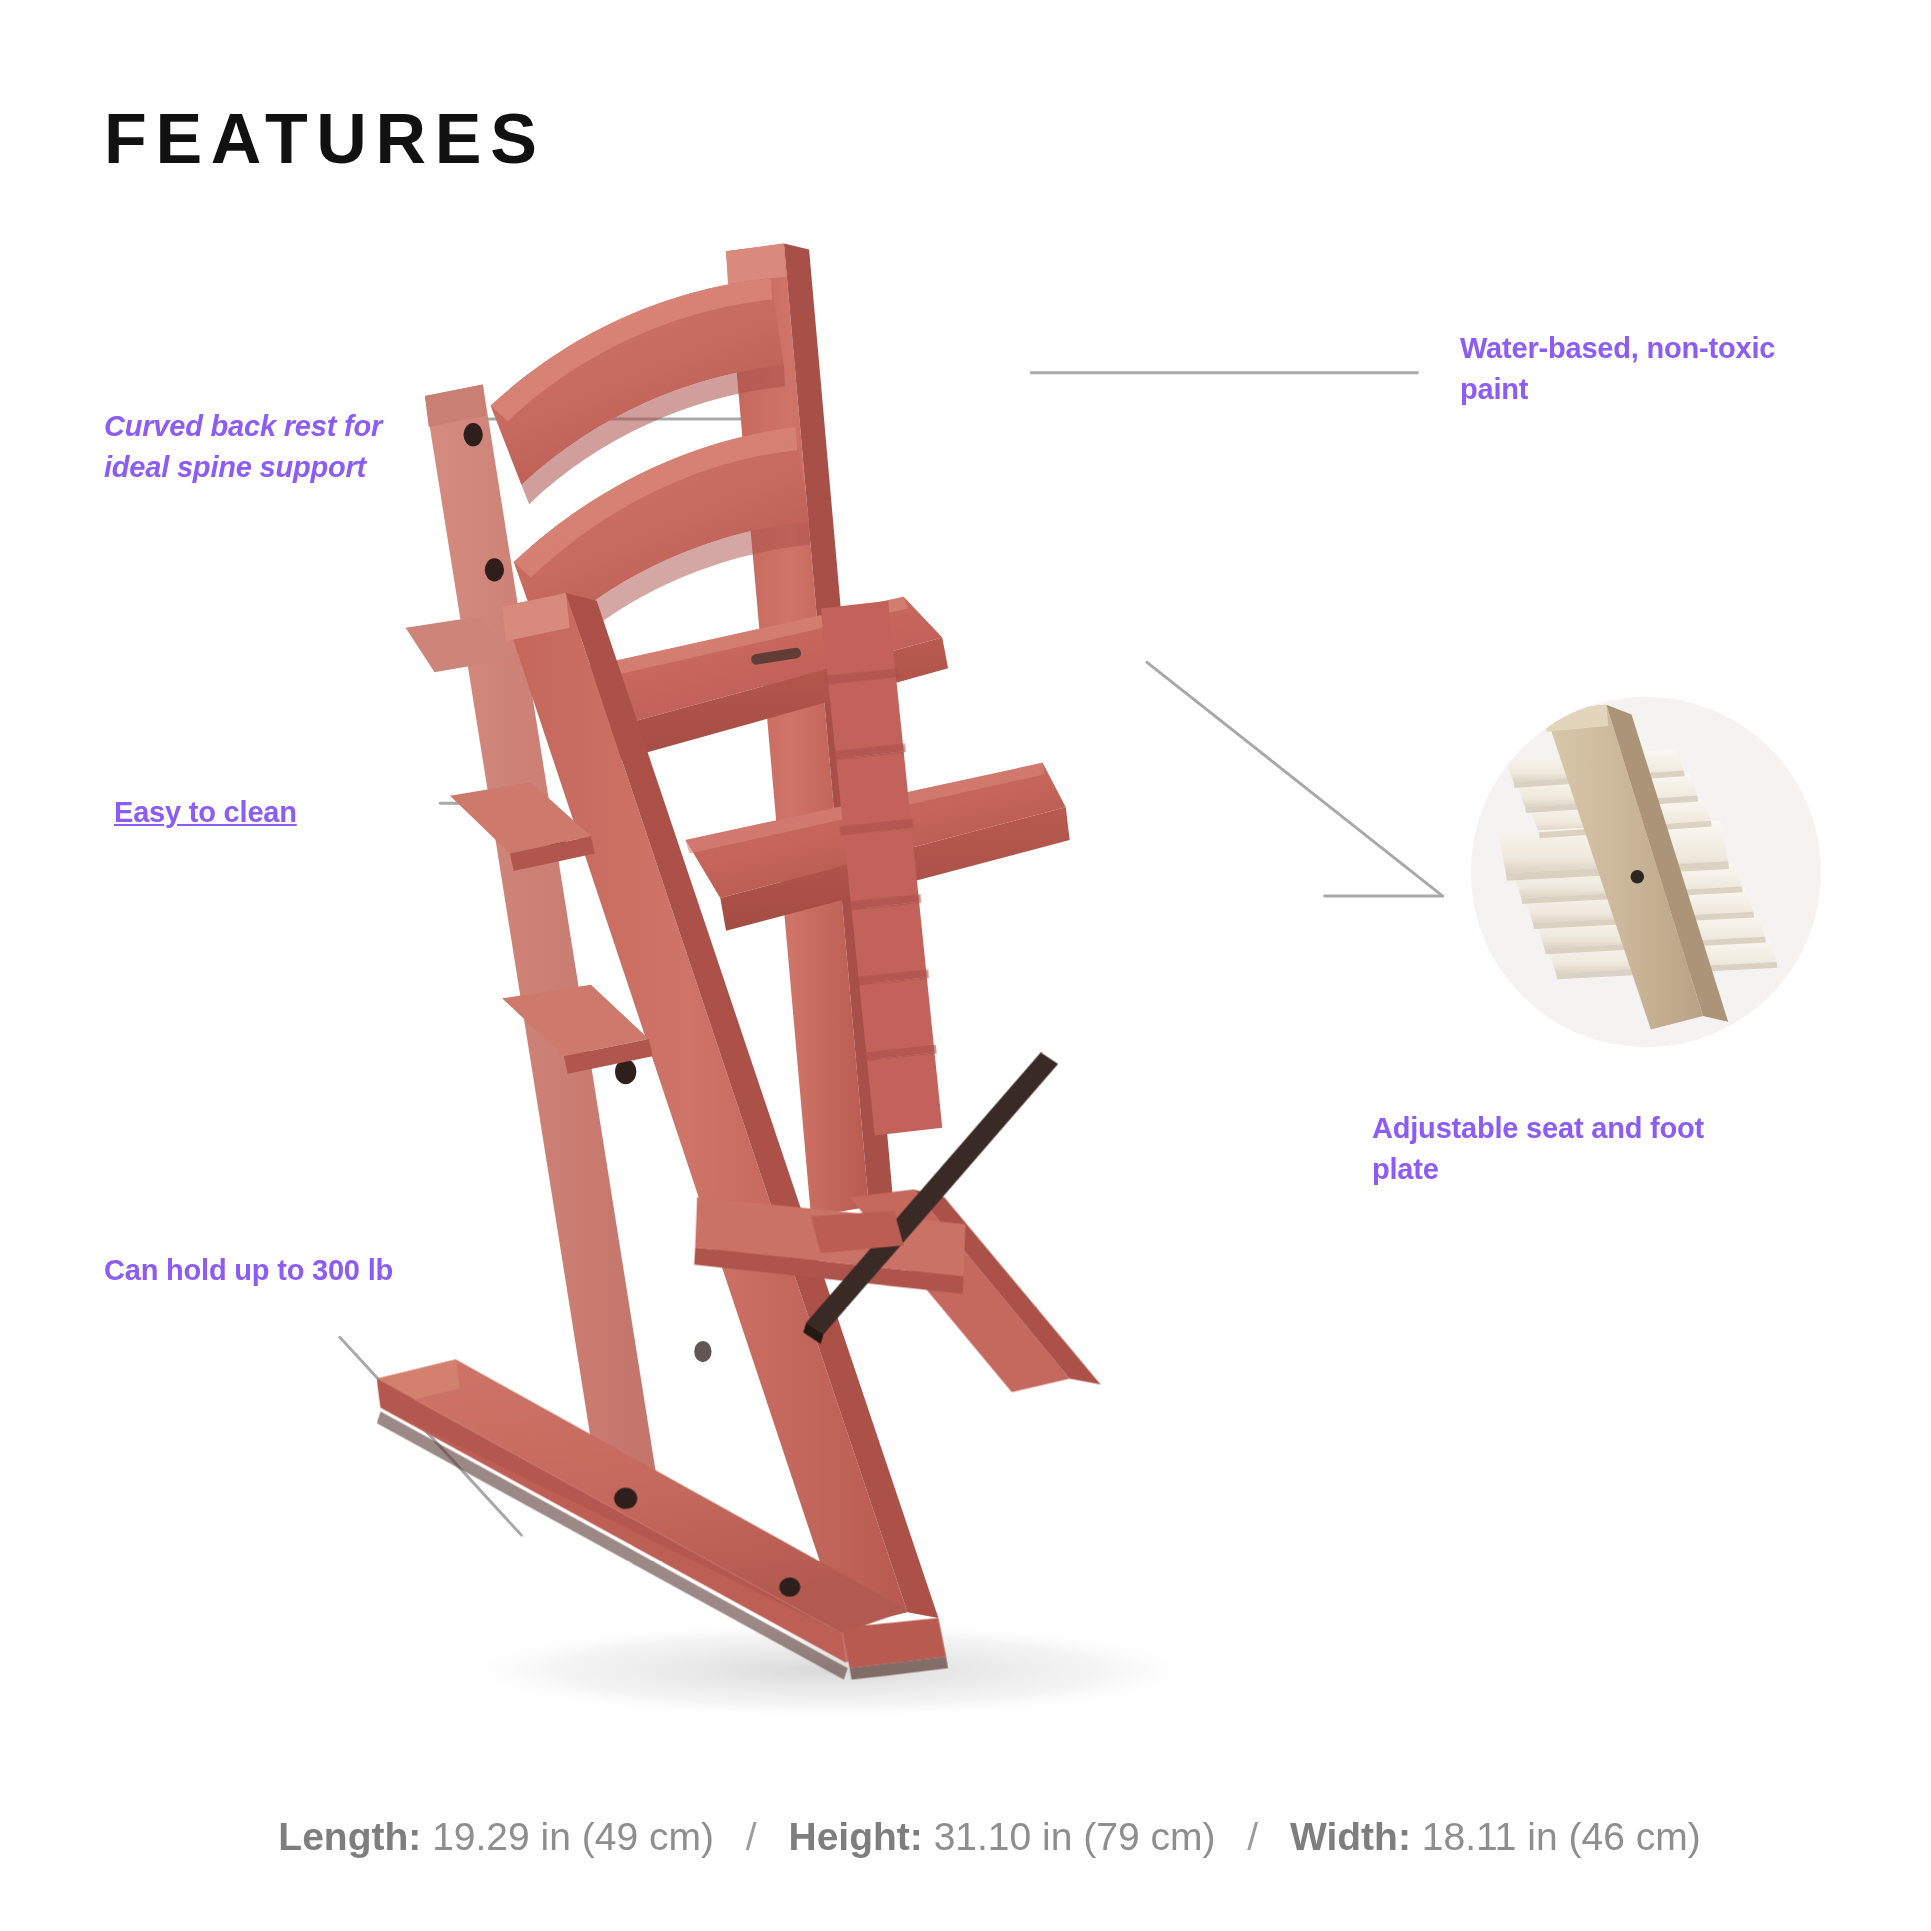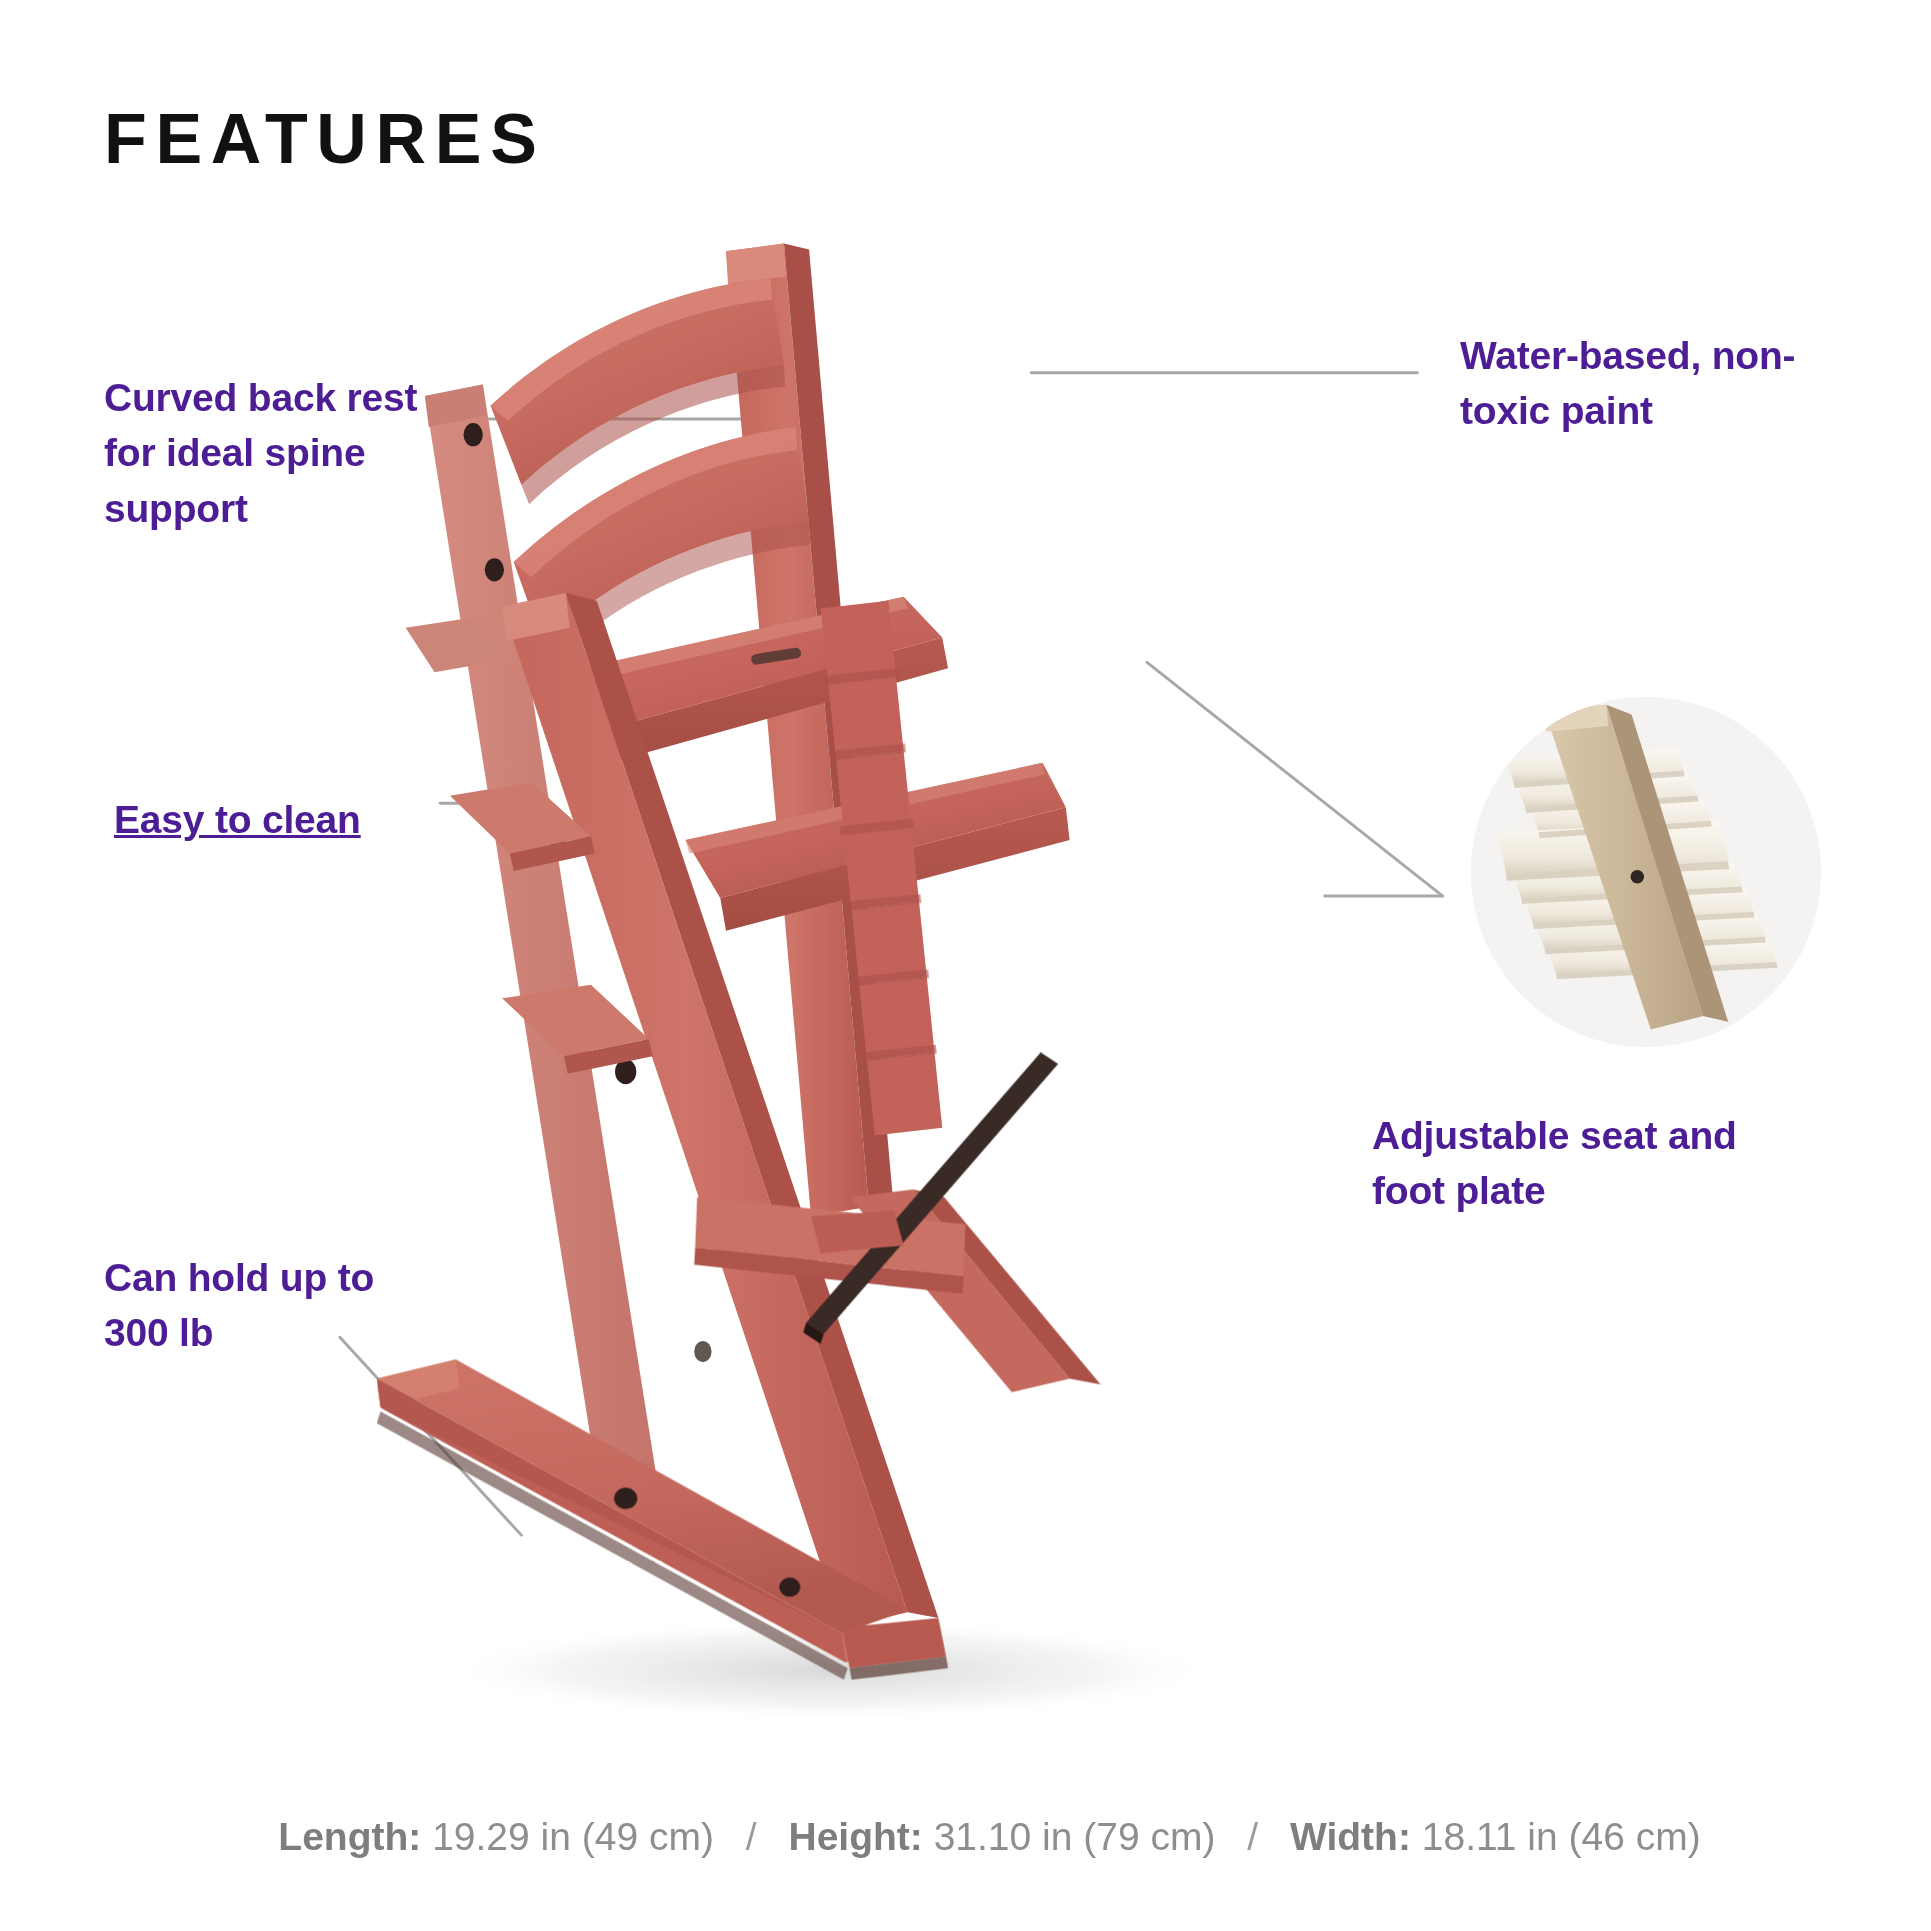--- a/index.html
+++ b/index.html
@@ -23,27 +23,27 @@
     font-weight: 700;
     letter-spacing: 8.7px;
     color: #111111;
     line-height: 1;
     white-space: nowrap;
   }
 
   
   .callout {
     position: absolute;
-    font-size: 39px;
+    font-size: 29px;
     font-weight: 700;
     line-height: 1.42;
-    color: #4c1d95;
+    color: #8b5cf6;
     letter-spacing: -0.2px;
   }
-  #label-curved-back { left: 104px; top: 370px; width: 328px; }
+  #label-curved-back { left: 104px; top: 406px; width: 328px; font-style: italic; }
   #label-easy-clean  { left: 114px; top: 792px; width: 328px; text-decoration: underline; }
   #label-hold-up     { left: 104px; top: 1250px; width: 319px; }
   #label-water-based { left: 1460px; top: 328px; width: 386px; }
   #label-adjustable  { left: 1372px; top: 1108px; width: 386px; }
 
   
   #leaders {
     position: absolute;
     left: 0; top: 0;
     width: 1931px; height: 1931px;

